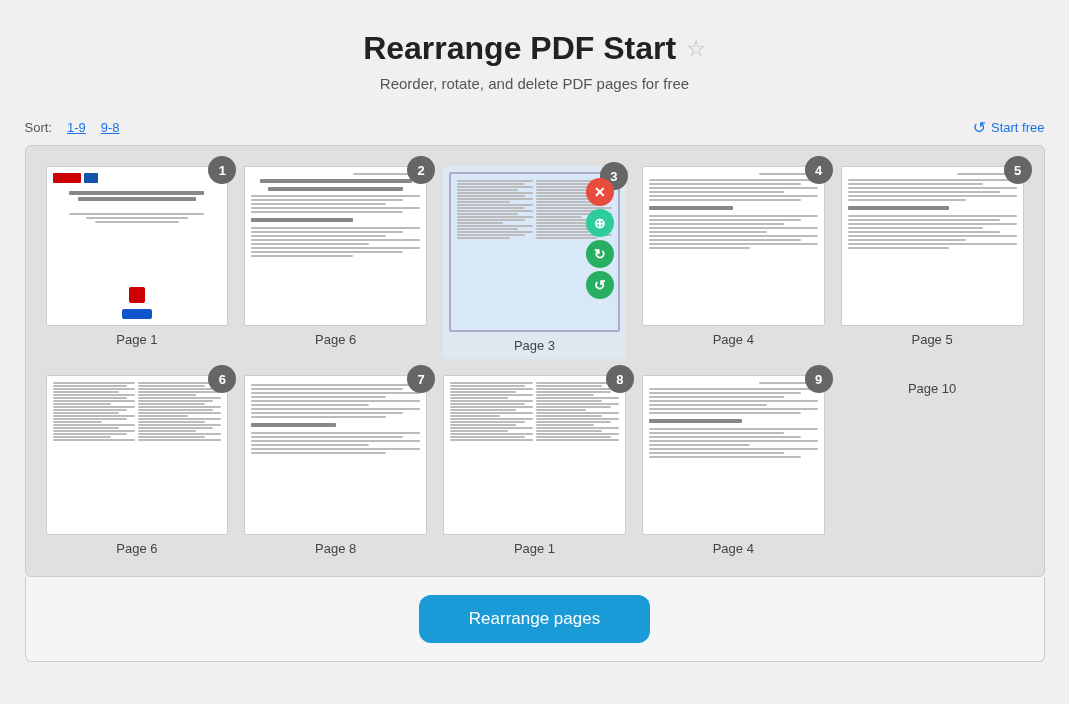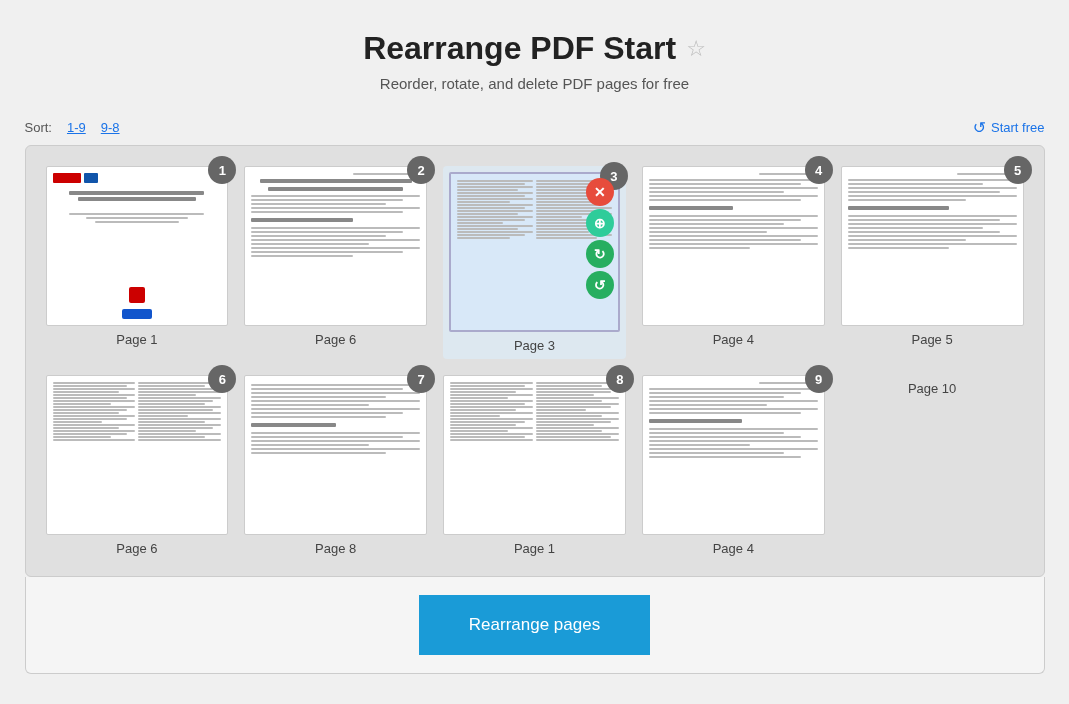--- a/index.html
+++ b/index.html
@@ -224,22 +224,22 @@
       display: flex;
       align-items: center;
       justify-content: center;
       padding: 18px;
     }
 
     .rearrange-btn {
       background: #1a9bd7;
       color: white;
       border: none;
-      border-radius: 0;
-      padding: 20px 50px;
+      border-radius: 12px;
+      padding: 14px 50px;
       font-size: 17px;
       cursor: pointer;
       font-weight: 500;
     }
 
     
     .doc-lines {
       display: flex;
       flex-direction: column;
       gap: 2px;

